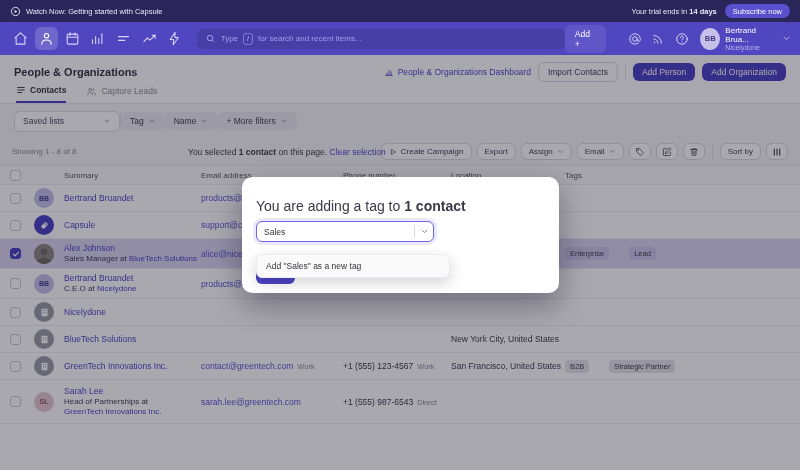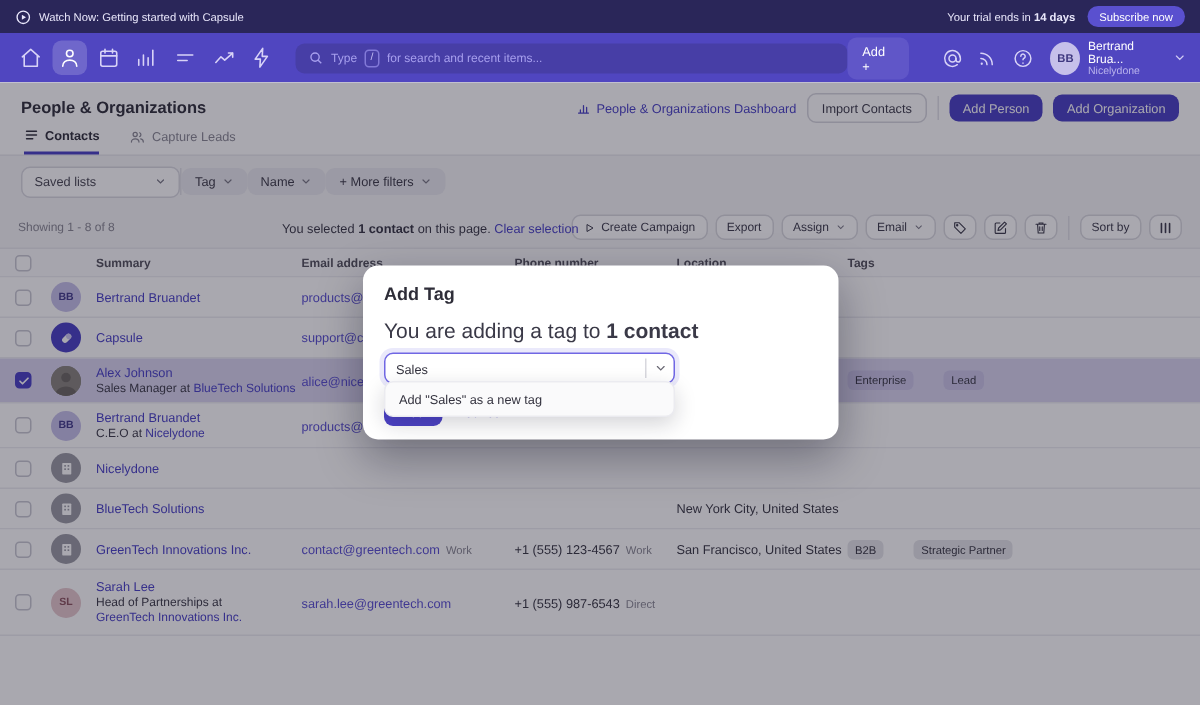--- a/index.html
+++ b/index.html
@@ -54,21 +54,21 @@
 .sel-center{position:absolute;left:188px;font-size:8.5px;color:#3a3947}
 .sel-center b{font-weight:bold}
 .link{color:#4c44c7;cursor:pointer}
 .tools{margin-left:auto;display:flex;align-items:center;gap:5px}
 .tbtn{background:#fff;border:1px solid #d9d9df;border-radius:6px;height:17px;display:inline-flex;align-items:center;gap:4px;padding:0 7px;font-size:8px;color:#3f3e4d;cursor:pointer;white-space:nowrap}
 .tbtn.ico{padding:0 5px}
 .tdiv{width:1px;height:16px;background:#e0e0e6;margin:0 2px}
 
 
 .grid{display:grid;grid-template-columns:24px 30px 137px 142px 108px 114px 1fr;align-items:center;padding-left:10px}
-.thead{height:19px;background:#fbfbfc;font-size:8px;font-weight:bold;color:#55545f;border-bottom:1px solid #ececf1}
+.thead{height:19px;background:#fbfbfc;font-size:8px;font-weight:normal;color:#55545f;border-bottom:1px solid #ececf1}
 .trow{border-bottom:1px solid #ededf1;font-size:8.5px;background:#fff}
 .trow.sel{background:#d9d5f0}
 .cb{width:11px;height:11px;border:1px solid #c8c8d2;border-radius:3px;background:#fff;cursor:pointer}
 .cb.on{background:#4c42c5;border-color:#4c42c5;display:flex;align-items:center;justify-content:center}
 .av{width:20px;height:20px;border-radius:50%;display:flex;align-items:center;justify-content:center;font-size:7px;font-weight:bold;overflow:hidden}
 .av-lav{background:#c6c0ea;color:#443d8c}
 .av-brand{background:#4c42c5}
 .av-org{background:#9c9ca5}
 .av-pink{background:#e6c8cd;color:#8d5560}
 .av-photo{background:#8a867f}
@@ -80,21 +80,21 @@
 .cphone,.cloc{color:#3b3a46}
 .ctags{display:flex;gap:20px}
 .tagpill{background:#e5e5e9;color:#3b3a46;font-size:7.5px;padding:2px 5px;border-radius:4px;white-space:nowrap}
 .trow.sel .tagpill{background:#cbc6e8}
 
 
 .overlay{position:absolute;left:0;top:55px;right:0;bottom:0;background:rgba(17,15,33,.36);z-index:40}
 .modal{position:absolute;left:242px;top:177px;width:317px;height:116px;background:#fff;border-radius:10px;box-shadow:0 12px 30px rgba(10,10,30,.35);z-index:50;padding:12px 14px}
 .m-title{font-size:12px;font-weight:bold;color:#2e2d38}
 .m-body{margin-top:9px;font-size:14px;color:#3a3947}
-.combo{margin-top:7px;width:194px;height:21px;border:1.5px solid #7067e4;border-radius:6px;background:#fff;display:flex;align-items:stretch;box-shadow:0 0 0 3px rgba(108,98,226,.14)}
+.combo{margin-top:7px;width:178px;height:21px;border:1.5px solid #7067e4;border-radius:6px;background:#fff;display:flex;align-items:stretch;box-shadow:0 0 0 3px rgba(108,98,226,.14)}
 .combo input{border:0;outline:0;flex:1;padding:0 7px;font-size:8.5px;color:#33323e;font-family:"Liberation Sans",sans-serif;background:transparent}
 .combo .cdiv{width:1px;background:#d8d8de;margin:3px 0}
 .combo .chev{width:18px;display:flex;align-items:center;justify-content:center;cursor:pointer}
 .dropdown{position:absolute;left:14px;top:77px;width:194px;background:#fafafb;border:1px solid #ebebf0;border-radius:6px;box-shadow:0 5px 14px rgba(20,20,40,.18);z-index:3;padding:2px}
 .option{padding:4px 7px;font-size:8.5px;color:#33323e;cursor:pointer;border-radius:4px}
 .m-btns{position:absolute;left:14px;top:89px;display:flex;align-items:center;gap:14px;z-index:1}
 .btn-add{background:#4c42c5;color:#fff;border-radius:6px;padding:4px 12px;font-size:8.5px;cursor:pointer}
 .btn-cancel{color:#4c44c7;font-size:8.5px;cursor:pointer}
 </style>
 </head>
@@ -488,21 +488,20 @@
           <div class="cphone"><span>+1 (555) 987-6543</span><span class="lbl">Direct</span></div>
           <div class="cloc"></div>
           <div class="ctags"></div>
         </div>
       </div>
   </div>
 
   <div class="overlay"></div>
 
   <div class="modal">
-    <div class="m-title">Add Tag</div>
     <div class="m-body">
       <span>You are adding a tag to</span> <b>1 contact</b>
     </div>
     <div class="combo">
       <input value="Sales" style="">
       <span class="cdiv"></span>
       <span class="chev">
           <svg width="9" height="9" viewBox="0 0 24 24" fill="none" stroke="#6b6a75" stroke-width="2.2" stroke-linecap="round">
             <path d="M6 9l6 6 6-6"></path>
           </svg>

